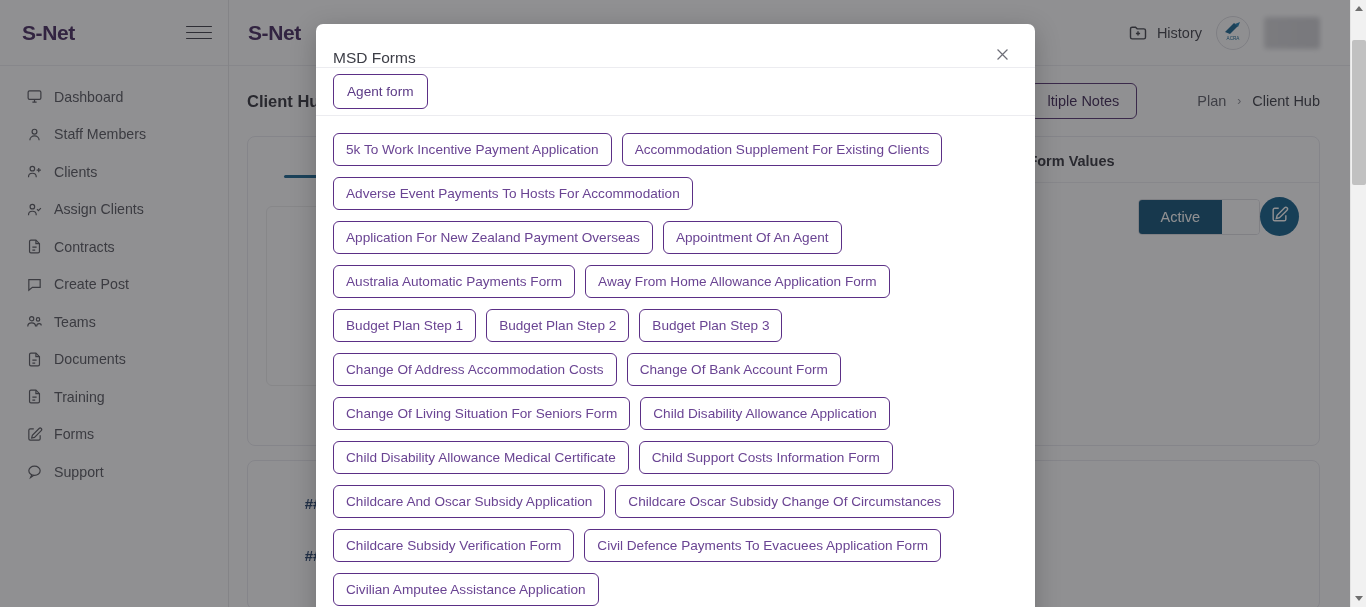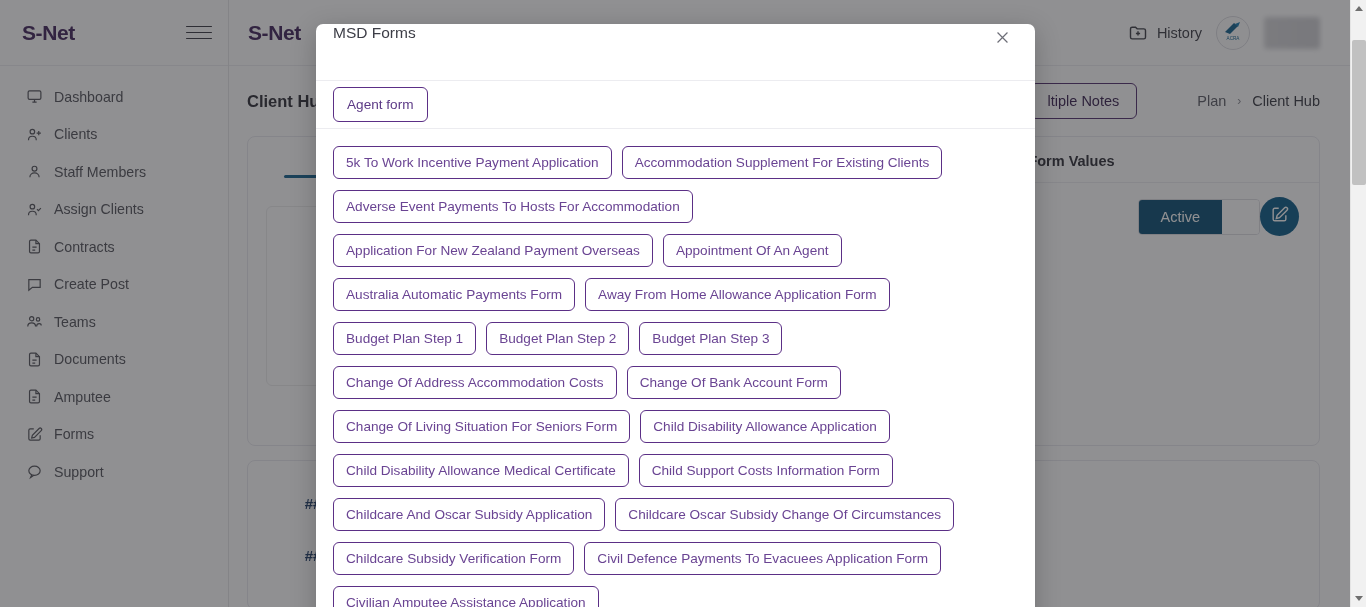--- a/index.html
+++ b/index.html
@@ -137,21 +137,21 @@
   }
 
   
   .modal {
     position: absolute; left: 316px; top: 24px; width: 719px; height: 700px;
     background: #ffffff; border-radius: 7px;
     box-shadow: 0 6px 26px rgba(0,0,0,.22);
     overflow: hidden;
   }
   .modal-header {
-    height: 57px; display: flex; align-items: flex-start;
+    height: 44px; display: flex; align-items: flex-end;
     padding: 0 20px 0 17px; border-bottom: 1px solid #ececf0;
   }
   .modal-title { font-size: 15.5px; color: #3c3d46; }
   .modal-close {
     margin-left: auto; width: 26px; height: 26px;
     display: flex; align-items: center; justify-content: center; color: #6d6e77;
   }
   .modal-close svg { width: 17px; height: 17px; }
 
   .agent-section { padding: 14px 17px 15px; border-bottom: 1px solid #ececf0; }
@@ -180,36 +180,36 @@
                 <rect x="3" y="4" width="18" height="12" rx="2"></rect>
                 <path d="M9 20h6M12 16v4"></path>
               </svg>
             </span>
           <span>Dashboard</span>
         </div>
 
         <div class="nav-item">
           <span class="ico">
               <svg viewBox="0 0 24 24" fill="none" stroke="currentColor" stroke-width="1.7">
+                <circle cx="12" cy="8" r="3.4"></circle>
+                <path d="M5.5 20c0-3.4 2.9-6 6.5-6s6.5 2.6 6.5 6"></path>
+              </svg>
+            </span>
+          <span>Staff Members</span>
+        </div>
+
+        <div class="nav-item">
+          <span class="ico">
+              <svg viewBox="0 0 24 24" fill="none" stroke="currentColor" stroke-width="1.7">
                 <circle cx="9" cy="8" r="3.2"></circle>
                 <path d="M3.5 20c0-3.3 2.5-5.5 5.5-5.5s5.5 2.2 5.5 5.5"></path>
                 <path d="M18 7v6M15 10h6"></path>
               </svg>
             </span>
           <span>Clients</span>
-        </div>
-
-        <div class="nav-item">
-          <span class="ico">
-              <svg viewBox="0 0 24 24" fill="none" stroke="currentColor" stroke-width="1.7">
-                <circle cx="12" cy="8" r="3.4"></circle>
-                <path d="M5.5 20c0-3.4 2.9-6 6.5-6s6.5 2.6 6.5 6"></path>
-              </svg>
-            </span>
-          <span>Staff Members</span>
         </div>
 
         <div class="nav-item">
           <span class="ico">
               <svg viewBox="0 0 24 24" fill="none" stroke="currentColor" stroke-width="1.7">
                 <circle cx="9" cy="8" r="3.2"></circle>
                 <path d="M3.5 20c0-3.3 2.5-5.5 5.5-5.5s5.5 2.2 5.5 5.5"></path>
                 <path d="M15.5 11.5l2 2 3.5-3.5"></path>
               </svg>
             </span>
@@ -257,21 +257,21 @@
           <span>Documents</span>
         </div>
 
         <div class="nav-item">
           <span class="ico">
               <svg viewBox="0 0 24 24" fill="none" stroke="currentColor" stroke-width="1.7">
                 <path d="M14 3H7a2 2 0 0 0-2 2v14a2 2 0 0 0 2 2h10a2 2 0 0 0 2-2V8z"></path>
                 <path d="M14 3v5h5M9 13h6M9 17h4"></path>
               </svg>
             </span>
-          <span>Amputee</span>
+          <span>Training</span>
         </div>
 
         <div class="nav-item">
           <span class="ico">
               <svg viewBox="0 0 24 24" fill="none" stroke="currentColor" stroke-width="1.7">
                 <path d="M11 4H6a2 2 0 0 0-2 2v12a2 2 0 0 0 2 2h12a2 2 0 0 0 2-2v-5"></path>
                 <path d="M18.5 3.5a2.1 2.1 0 0 1 3 3L12 16l-4 1 1-4z"></path>
               </svg>
             </span>
           <span>Forms</span>

